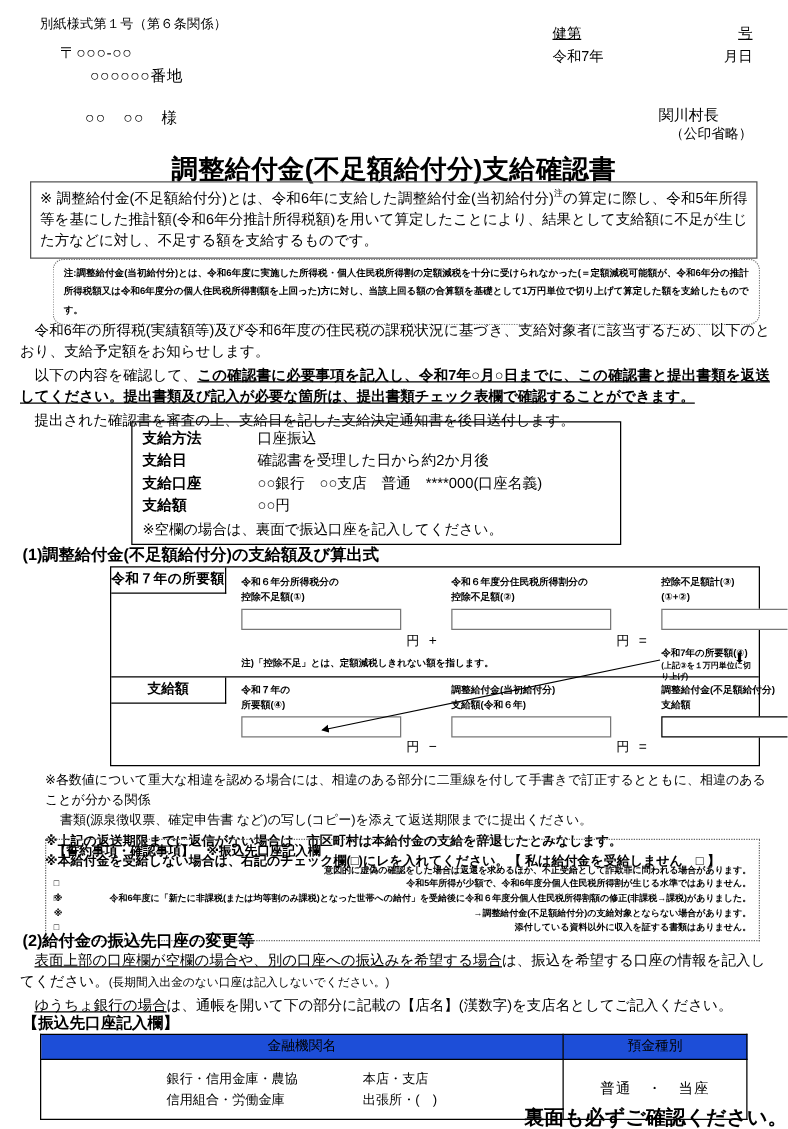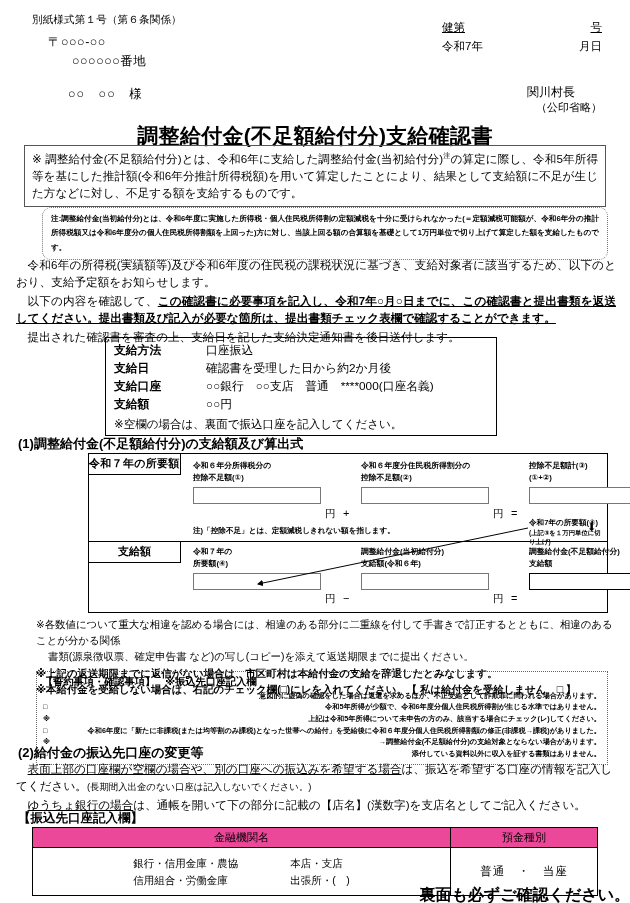--- a/index.html
+++ b/index.html
@@ -295,21 +295,21 @@
     width: 566px;
     border-collapse: collapse;
     font-size: 11px;
   }
   .banktable th, .banktable td {
     border: 1px solid #000;
     text-align: center;
     vertical-align: middle;
   }
   .banktable th {
-    background: #ec4899;
+    background: #1d4ed8;
     font-weight: normal;
     height: 17px;
     font-size: 11px;
   }
   .banktable td { height: 45px; }
   .bank-inner {
     display: flex;
     justify-content: center;
     gap: 52px;
     font-size: 10.5px;
@@ -481,21 +481,20 @@
       <li>
         <span class="mk"></span>
         <span>意図的に虚偽の確認をした場合は返還を求めるほか、不正受給として詐欺罪に問われる場合があります。</span>
       </li>
       <li>
         <span class="mk">□</span>
         <span>令和5年所得が少額で、令和6年度分個人住民税所得割が生じる水準ではありません。</span>
       </li>
       <li>
         <span class="mk">※</span>
-        <span>上記は令和5年所得について未申告の方のみ、該当する場合にチェック(レ)してください。</span>
       </li>
       <li>
         <span class="mk">□</span>
         <span>令和6年度に「新たに非課税(または均等割のみ課税)となった世帯への給付」を受給後に令和６年度分個人住民税所得割額の修正(非課税→課税)がありました。</span>
       </li>
       <li>
         <span class="mk">※</span>
         <span>→調整給付金(不足額給付分)の支給対象とならない場合があります。</span>
       </li>
       <li>

